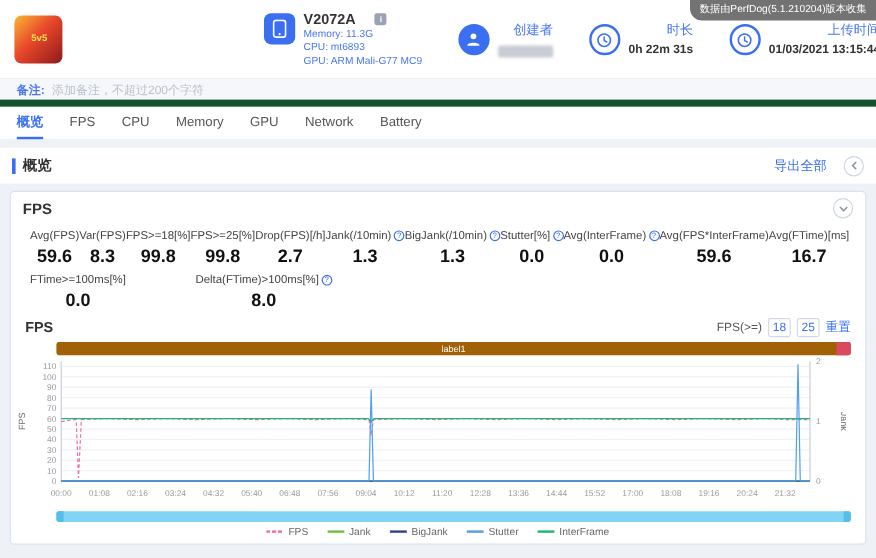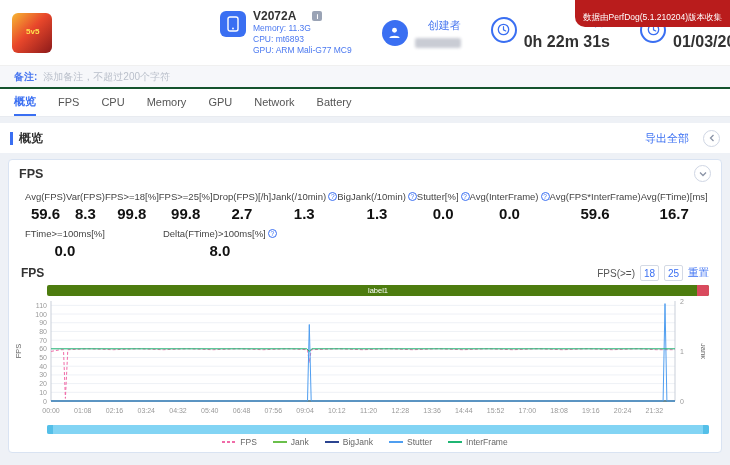--- a/index.html
+++ b/index.html
@@ -14,26 +14,26 @@
     color:#ffe14d; font-size:8px; font-weight:bold; padding:14px; }
   .game-name { color:#e8472b; font-size:13px; font-weight:bold; line-height:14px;}
   .blue-line { color:#4a78f0; font-size:8.5px; line-height:11px; white-space:nowrap;}
   .hsec { display:flex; gap:7px; align-items:flex-start;}
   .icon-sq { width:26px; height:26px; border-radius:6px; background:#3a6ff2; display:flex; align-items:center; justify-content:center; flex:none; margin-top:2px;}
   .icon-circle { width:26px; height:26px; border-radius:50%; background:#3a6ff2; display:flex; align-items:center; justify-content:center; flex:none; margin-top:2px;}
   .icon-ring { width:26px; height:26px; border-radius:50%; border:2px solid #3a6ff2; display:flex; align-items:center; justify-content:center; flex:none; margin-top:2px; background:#fff;}
   .model-row { display:flex; align-items:center; gap:16px; font-size:12px; font-weight:bold; color:#333;}
   .mini-badge { background:#9aa3b5; color:#fff; font-size:7px; width:10px; height:10px; border-radius:2px; display:inline-flex; align-items:center; justify-content:center; cursor:pointer;}
   .hlabel { color:#4a78f0; font-size:11px; font-weight:normal; line-height:14px;text-align:right;}
-  .hvalue { color:#333; font-size:16px; font-weight:bold; margin-top:4px; white-space:nowrap;}
+  .hvalue { color:#333; font-size:10px; font-weight:bold; margin-top:4px; white-space:nowrap;}
   .redacted { width:46px; height:10px; background:#c9ccd4; border-radius:2px; margin-top:6px; filter:blur(1.5px);}
-  .corner-badge { position:absolute; top:0; right:0; background:#b91c1c; color:#fff; font-size:8.5px; padding:12px 8px 3px; border-bottom-left-radius:10px;}
-
-  
-  .note-bar { background:#f6f7fa; height:23px; display:flex; align-items:center; padding:0 14px; gap:6px; border-bottom:2px solid #14532d; cursor:text;}
+  .corner-badge { position:absolute; top:0; right:0; background:#737373; color:#fff; font-size:8.5px; padding:2px 8px 3px; border-bottom-left-radius:10px;}
+
+  
+  .note-bar { background:#f6f7fa; height:23px; display:flex; align-items:center; padding:0 14px; gap:6px; border-bottom:6px solid #14532d; cursor:text;}
   .note-label { color:#4a78f0; font-size:10px; font-weight:bold;}
   .note-ph { color:#b9bfca; font-size:10px;}
 
   
   .tab-bar { background:#fff; height:28px; display:flex; align-items:stretch; padding:0 14px; gap:22px; border-bottom:1px solid #e8ebf0;}
   .tab { font-size:11px; color:#555; display:flex; align-items:center; cursor:pointer; border-bottom:2px solid transparent;}
   .tab.active { color:#3a6ff2; border-bottom-color:#3a6ff2; font-weight:bold;}
 
   
   .section-bar { background:#fff; height:30px; margin-top:6px; display:flex; align-items:center; padding:0 10px;}
@@ -54,21 +54,21 @@
   .info-icon { width:9px; height:9px; border-radius:50%; border:1px solid #3a6ff2; color:#3a6ff2; font-size:6.5px; display:inline-flex; align-items:center; justify-content:center; cursor:pointer;}
 
   
   .chart-head { display:flex; align-items:center; padding:4px 12px 2px;}
   .chart-title { font-size:12px; font-weight:bold; color:#333; flex:1;}
   .th-label { font-size:10px; color:#555; margin-right:5px;}
   .th-input { width:19px; height:16px; border:1px solid #d4dae5; border-radius:2px; font-size:10px; color:#3a6ff2; text-align:center; margin-right:5px; font-family:"Liberation Sans",sans-serif;}
   .reset-btn { color:#3a6ff2; font-size:10.5px; background:none; border:none; cursor:pointer; font-family:"Liberation Sans",sans-serif;}
 
   
-  .banner { margin:2px 12px 1px 38px; height:11px; background:#4d7c0f; border-radius:2px; position:relative; display:flex; align-items:center; justify-content:center; cursor:pointer;}
+  .banner { margin:2px 12px 1px 38px; height:11px; background:#a16207; border-radius:2px; position:relative; display:flex; align-items:center; justify-content:center; cursor:pointer;}
   .banner span { color:#fff; font-size:7.5px; }
   .banner::after { content:""; position:absolute; right:0; top:0; width:12px; height:11px; background:#d94a5e; border-radius:0 2px 2px 0;}
   .chart-wrap { padding:0 4px;}
   .brush { margin:2px 12px 0 38px; height:9px; background:#82d4f4; border-radius:2px; position:relative; cursor:ew-resize;}
   .brush::before,.brush::after { content:""; position:absolute; top:0; width:6px; height:9px; background:#54bfe8;}
   .brush::before{left:0;border-radius:2px 0 0 2px;} .brush::after{right:0;border-radius:0 2px 2px 0;}
   .legend { display:flex; justify-content:center; gap:16px; padding:3px 0 1px;}
   .legend-item { display:flex; align-items:center; gap:4px; font-size:8.5px; color:#666; cursor:pointer;}
   .legend-mark { width:14px; height:2px; display:inline-block;}
 </style>

